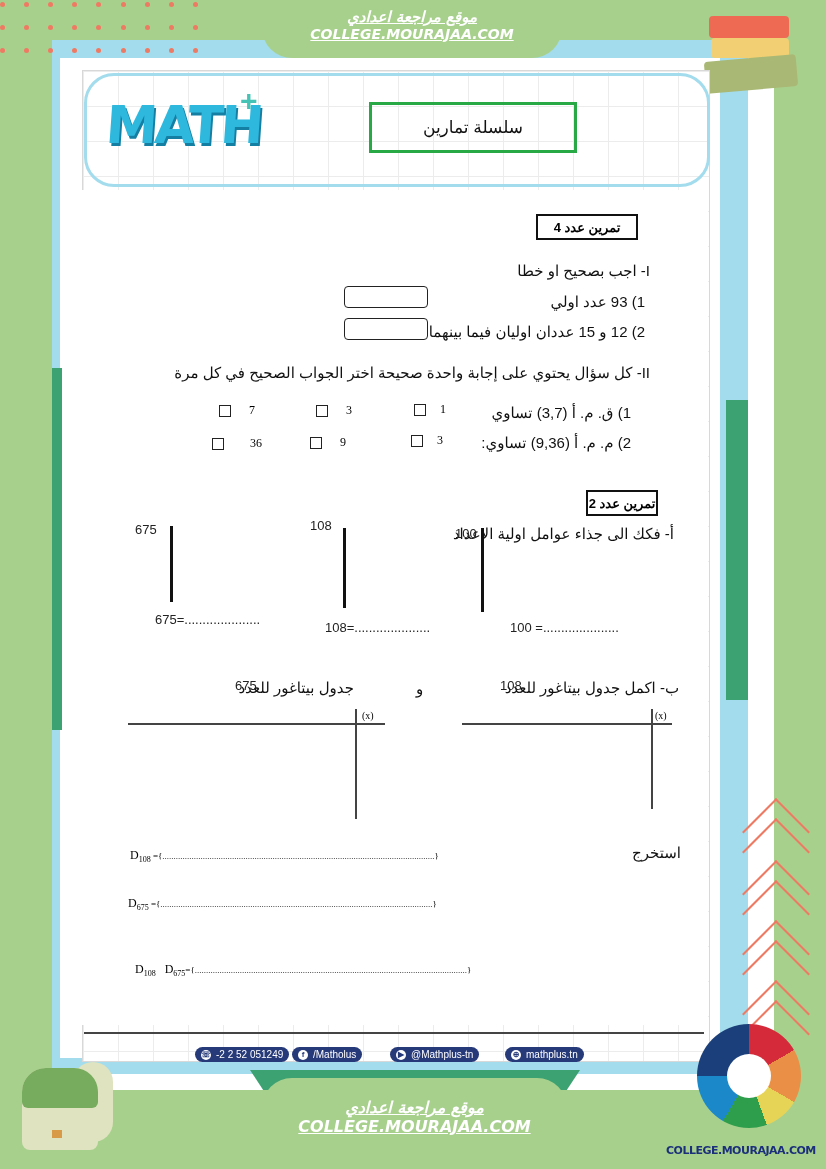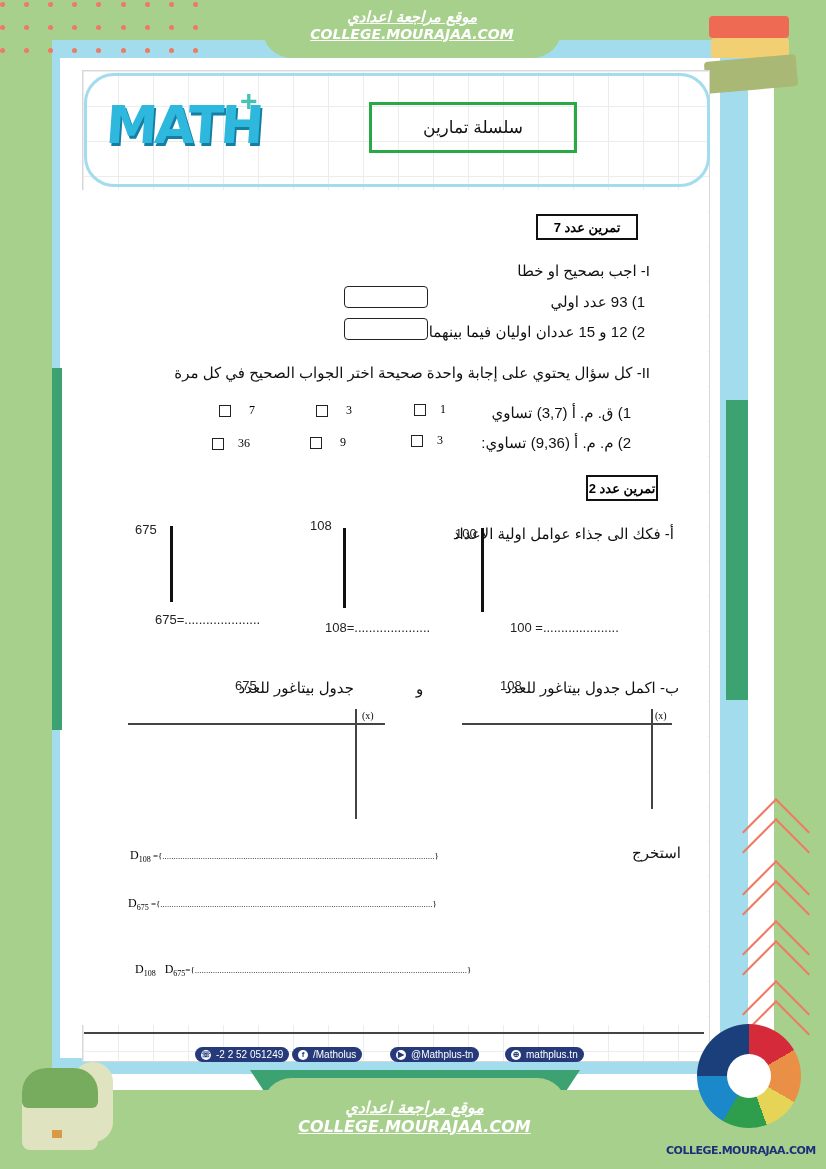--- a/index.html
+++ b/index.html
@@ -99,21 +99,21 @@
 </div>
 
 <div class="abs paper"></div>
 <div class="abs paper-inner"></div>
 
 <div class="abs header-box"></div>
 <div class="abs math-logo">MATH</div>
 <div class="abs math-plus">+</div>
 <div class="abs title-box">سلسلة تمارين</div>
 
-<div class="abs ex-title" style="left:536px;top:214px;width:98px;">تمرين عدد 7</div>
+<div class="abs ex-title" style="left:536px;top:214px;width:98px;">تمرين عدد 4</div>
 <div class="abs q rtl" style="right:176px;top:262px;">I- اجب بصحيح او خطا</div>
 
 <div class="abs answer-box" style="left:344px;top:286px;"></div>
 <div class="abs q rtl" style="right:181px;top:293px;">1)  93  عدد اولي</div>
 <div class="abs answer-box" style="left:344px;top:318px;"></div>
 <div class="abs q rtl" style="right:181px;top:323px;">2) 12  و 15 عددان اوليان فيما بينهما</div>
 
 <div class="abs q rtl" style="right:176px;top:364px;">II-  كل سؤال يحتوي على إجابة واحدة صحيحة اختر الجواب الصحيح في كل مرة</div>
 
 <div class="abs q rtl" style="right:195px;top:404px;">1)  ق. م. أ (3,7)   تساوي</div>
@@ -132,26 +132,26 @@
 
 <div class="abs q rtl" style="right:195px;top:434px;">2)  م. م. أ (9,36)   تساوي:</div>
 <div class="abs" style="left:411px;top:433px;display:flex;align-items:center;gap:14px;">
   <span class="cbx"></span>
     <span class="opt">3</span>
 </div>
 <div class="abs" style="left:310px;top:435px;display:flex;align-items:center;gap:18px;">
   <span class="cbx"></span>
     <span class="opt">9</span>
 </div>
-<div class="abs" style="left:212px;top:436px;display:flex;align-items:center;gap:14px;">
+<div class="abs" style="left:212px;top:436px;display:flex;align-items:center;gap:26px;">
   <span class="cbx"></span>
     <span class="opt">36</span>
 </div>
 
-<div class="abs ex-title" style="left:586px;top:475px;width:68px;">تمرين عدد 2</div>
+<div class="abs ex-title" style="left:586px;top:490px;width:68px;">تمرين عدد 2</div>
 <div class="abs q rtl" style="right:152px;top:525px;">أ- فكك الى جذاء عوامل اولية الاعداد</div>
 
 <div class="abs num" style="left:455px;top:526px;">100</div>
 <div class="abs vline" style="left:481px;top:528px;height:84px;"></div>
 <div class="abs num" style="left:510px;top:620px;">100 =.....................</div>
 
 <div class="abs num" style="left:310px;top:518px;">108</div>
 <div class="abs vline" style="left:343px;top:528px;height:80px;"></div>
 <div class="abs num" style="left:325px;top:620px;">108=.....................</div>
 

